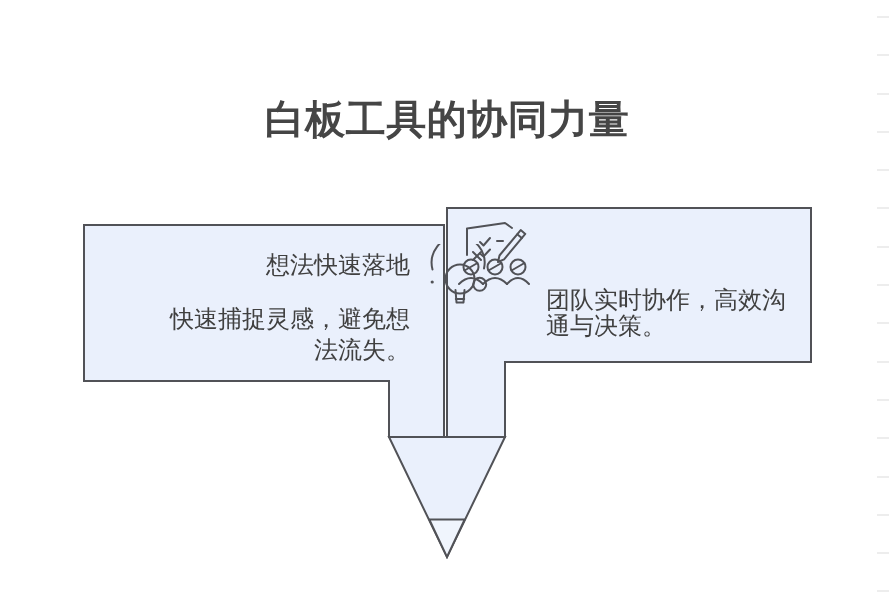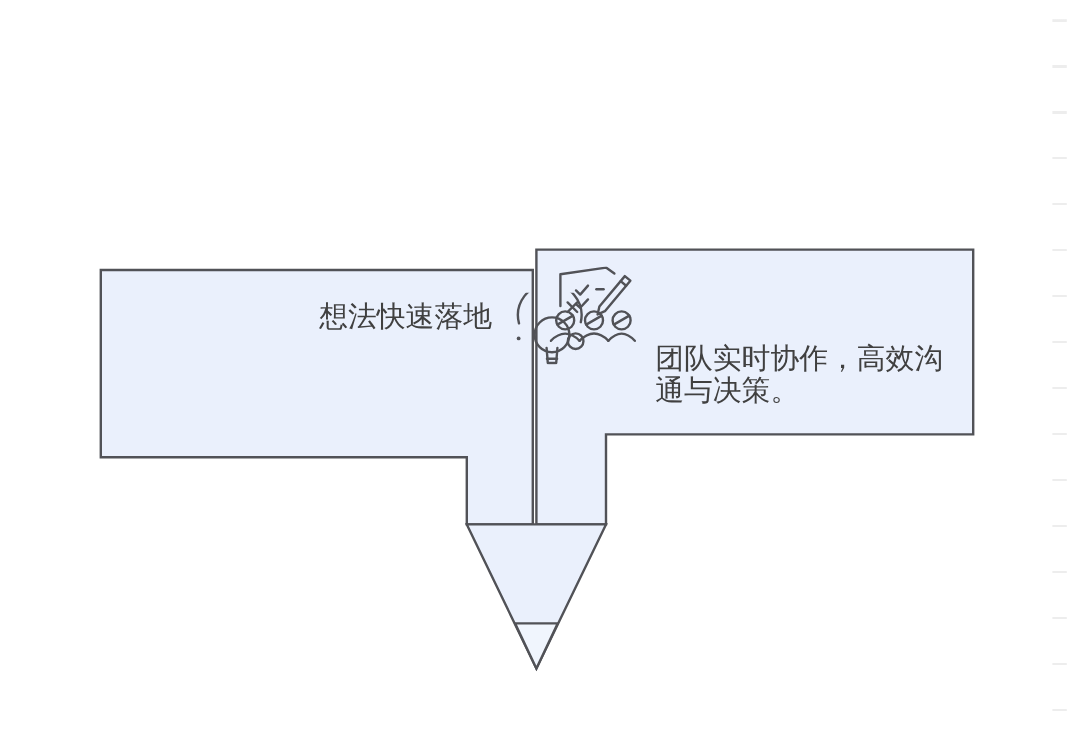--- a/index.html
+++ b/index.html
@@ -89,20 +89,21 @@
   }
   .icon .dot{fill:var(--box-stroke,#515257);stroke:none;}
 </style>
 </head>
 <body>
 
 <div class="stage">
 
   <div class="ruler"></div>
 
+  <h1 class="page-title">白板工具的协同力量</h1>
 
   <svg class="diagram" viewBox="0 0 894 614" aria-hidden="true">
     <path class="shape" d="M84 225 H444 V437 H389 V381 H84 Z"></path>
     <path class="shape" d="M447 208 H811 V362 H505 V437 H447 Z"></path>
     <path class="shape" d="M389 437 H505 L447 557 Z"></path>
     <path class="tip-shape" d="M429.3 519.5 H464.7 L447 557 Z"></path>
   </svg>
 
   <div class="card card-left">
     <svg class="icon" width="62" height="60" viewBox="0 0 62 60" aria-hidden="true">
@@ -111,20 +112,21 @@
       <line x1="52" y1="8" x2="44" y2="16"></line>
       <circle class="dot" cx="3.2" cy="38" r="1.6"></circle>
       <circle cx="31" cy="35" r="14.5"></circle>
       <path d="M26.5 46 L27.5 58.5"></path>
       <path d="M35.5 46 L34.5 58.5"></path>
       <line x1="26.8" y1="55" x2="35.2" y2="55"></line>
       <line x1="28.4" y1="58.5" x2="33.6" y2="58.5"></line>
       <circle cx="50.7" cy="40.3" r="6.5"></circle>
     </svg>
     <div class="card-title">想法快速落地</div>
+    <div class="card-body">快速捕捉灵感，避免想法流失。</div>
   </div>
 
   <div class="card card-right">
     <svg class="icon" width="72" height="64" viewBox="0 0 72 64" aria-hidden="true">
       <path d="M9 33 V6.5 L47 1 L54 6"></path>
       <path d="M22 20 L25.5 23.5 L32 16"></path>
       <path d="M22 31.5 L25.5 34.5 L32 27.5"></path>
       <line x1="39" y1="19" x2="45" y2="19"></line>
       <path d="M40 40 L41.5 33.5 L62.7 8.1 L67.3 11.9 L46.1 37.3 Z"></path>
       <line x1="59.2" y1="12.3" x2="63.8" y2="16.1"></line>

